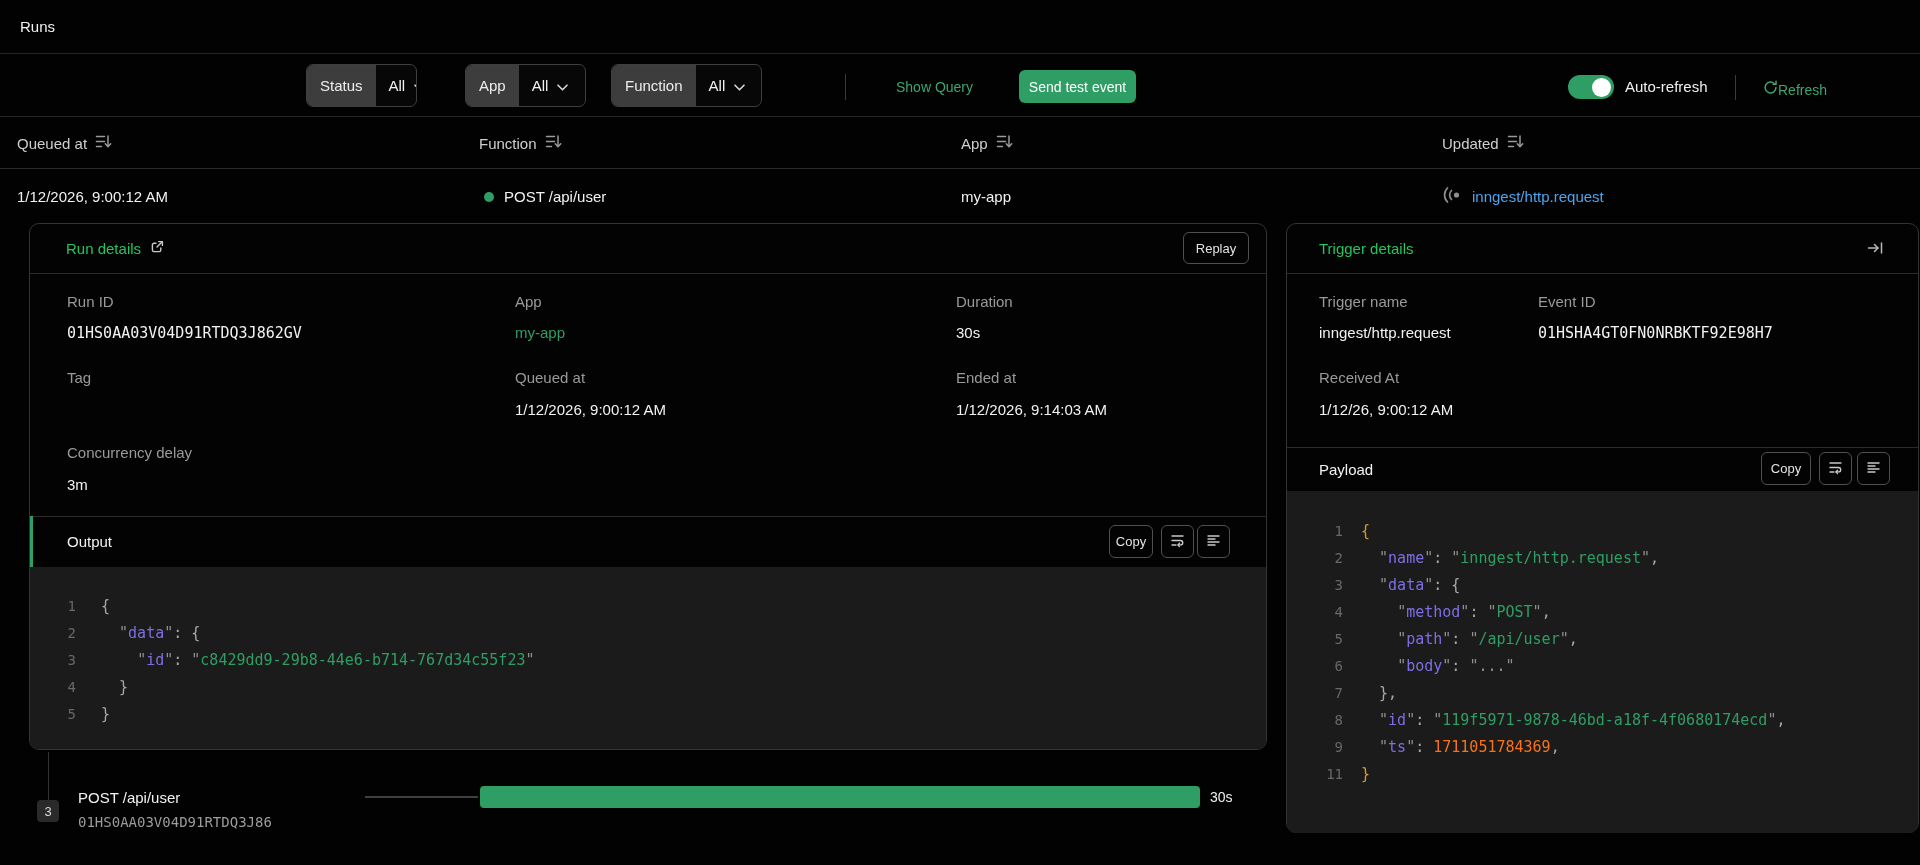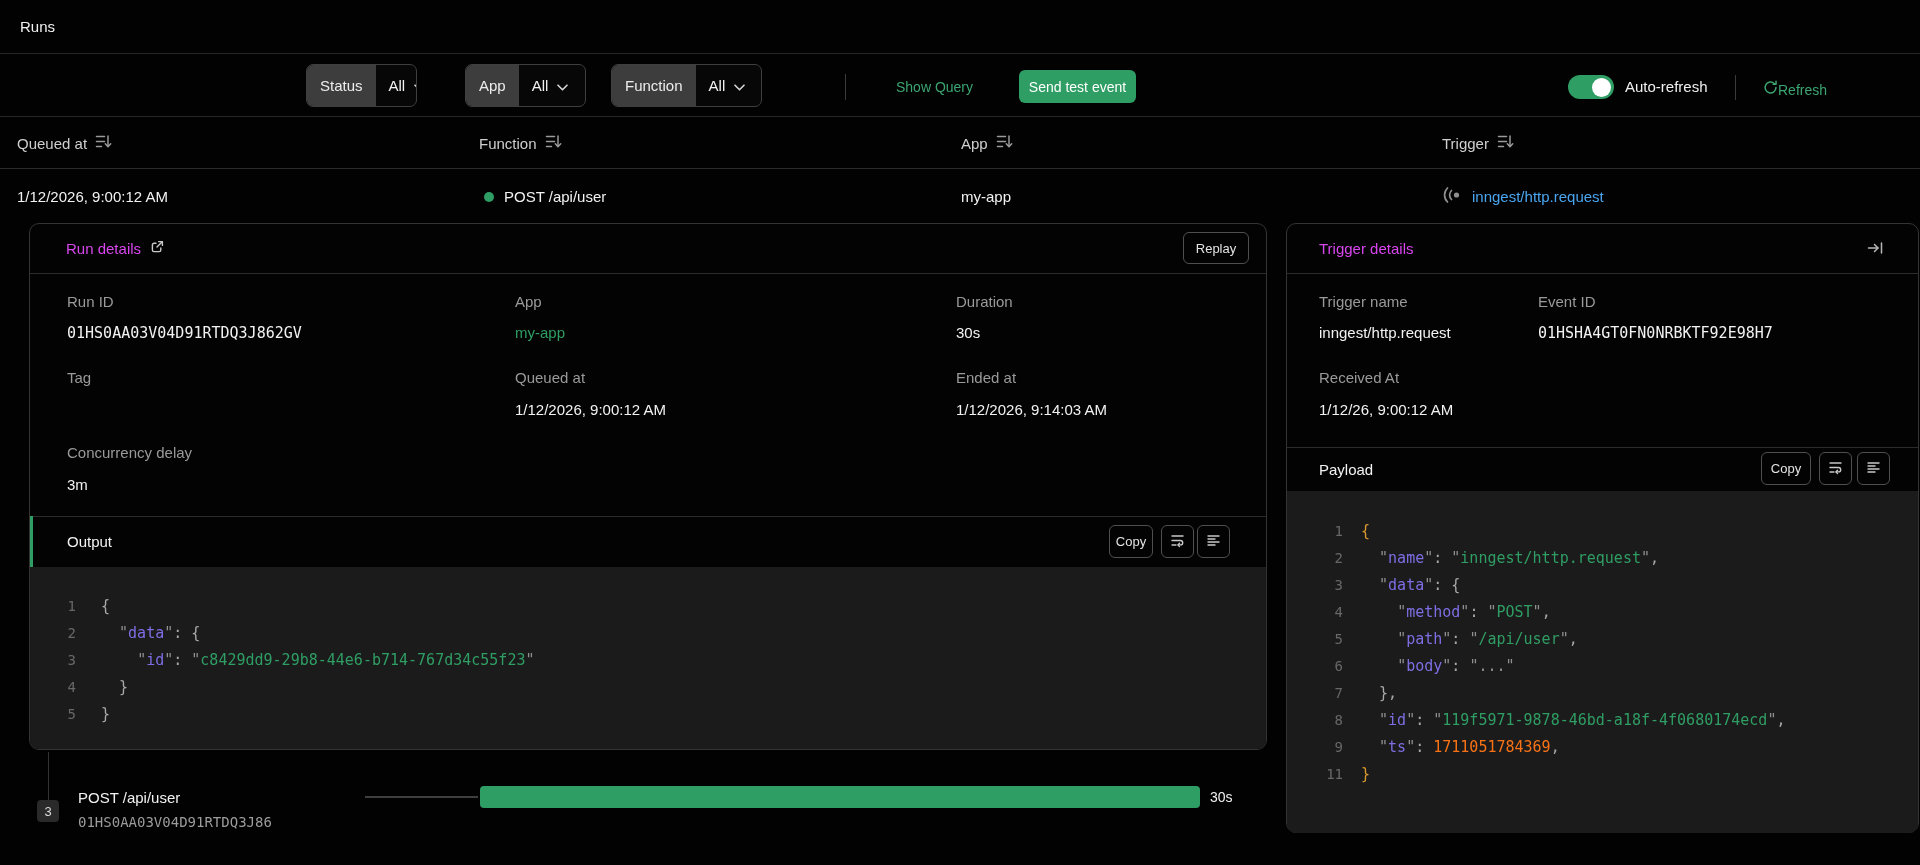--- a/index.html
+++ b/index.html
@@ -24,21 +24,21 @@
   .primary-btn{position:absolute;background:#2f9e64;border-radius:6px;color:#fff;font-size:14px;
                display:flex;align-items:center;justify-content:center;cursor:pointer;}
   .toggle{position:absolute;width:46px;height:24px;border-radius:13px;background:#2f9e64;cursor:pointer;}
   .knob{position:absolute;right:3px;top:2.5px;width:19px;height:19px;border-radius:50%;background:#fff;}
   
   .th{position:absolute;display:flex;align-items:center;gap:8px;font-size:15px;color:#cfcfcf;cursor:pointer;}
   .td{position:absolute;display:flex;align-items:center;gap:10px;font-size:15px;color:#f2f2f2;}
   .dot{width:10px;height:10px;border-radius:50%;background:#2f9e64;}
   
   .card{position:absolute;border:1px solid #343434;border-radius:10px;background:#030303;box-sizing:border-box;}
-  .card-title{font-size:15px;color:#d946ef;display:flex;align-items:flex-end;gap:9px;}
+  .card-title{font-size:15px;color:#22c55e;display:flex;align-items:flex-end;gap:9px;}
   .btn{position:absolute;border:1px solid #4f4f4f;border-radius:6px;background:transparent;color:#e3e3e3;
        font-size:13px;display:flex;align-items:center;justify-content:center;cursor:pointer;box-sizing:border-box;}
   .tag{display:inline-flex;align-items:center;height:26px;padding:0 9px;background:#3f3f3f;border-radius:5px;
        font-size:13px;color:#e5e5e5;margin-right:8px;}
   .accent-bar{position:absolute;width:3px;background:#2f9e64;}
   
   .code-area{position:absolute;background:#1b1b1b;font-size:15px;box-sizing:border-box;}
   .code-line{display:flex;align-items:center;height:27px;font-family:"DejaVu Sans Mono","Liberation Mono",monospace;}
   .ln{color:#686868;font-size:14px;text-align:right;flex:none;}
   .code-text{white-space:pre;}
@@ -131,21 +131,21 @@
     <span>App</span>
     <span><svg width="17" height="15" viewBox="0 0 17 15" fill="none" stroke="#9a9a9a" stroke-width="1.5" stroke-linecap="round" stroke-linejoin="round">
           <path d="M1.5 2.5h8"></path>
           <path d="M1.5 7.5h8"></path>
           <path d="M1.5 12.5h5"></path>
           <path d="M13 2v10.3"></path>
           <path d="M10.3 9.8 13 12.8l2.7-3"></path>
         </svg></span>
   </div>
   <div class="th" style="left:1442px;top:134px">
-    <span>Trigger</span>
+    <span>Updated</span>
     <span><svg width="17" height="15" viewBox="0 0 17 15" fill="none" stroke="#9a9a9a" stroke-width="1.5" stroke-linecap="round" stroke-linejoin="round">
           <path d="M1.5 2.5h8"></path>
           <path d="M1.5 7.5h8"></path>
           <path d="M1.5 12.5h5"></path>
           <path d="M13 2v10.3"></path>
           <path d="M10.3 9.8 13 12.8l2.7-3"></path>
         </svg></span>
   </div>
   <div class="hline" style="top:168px;background:#2b2b2b"></div>
 

